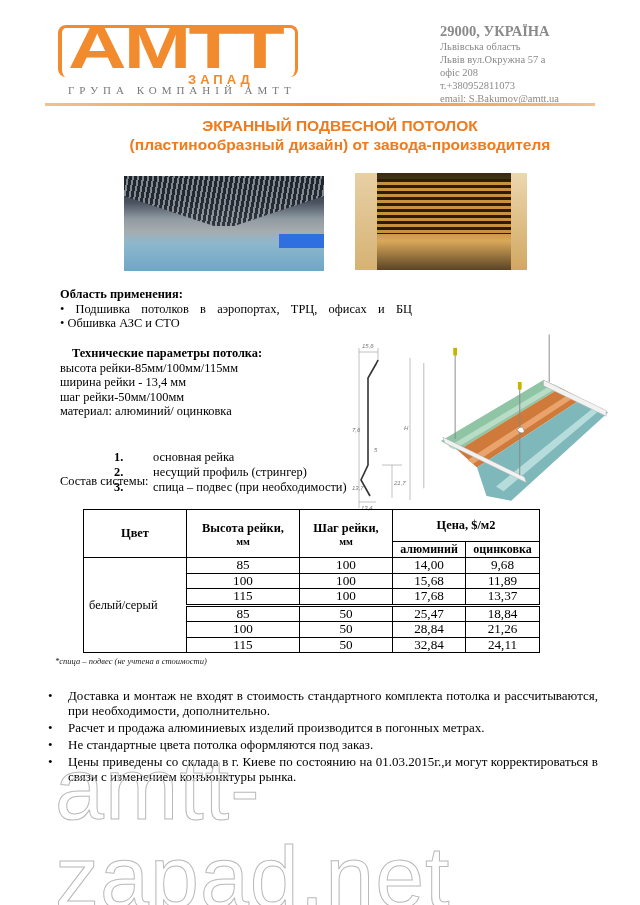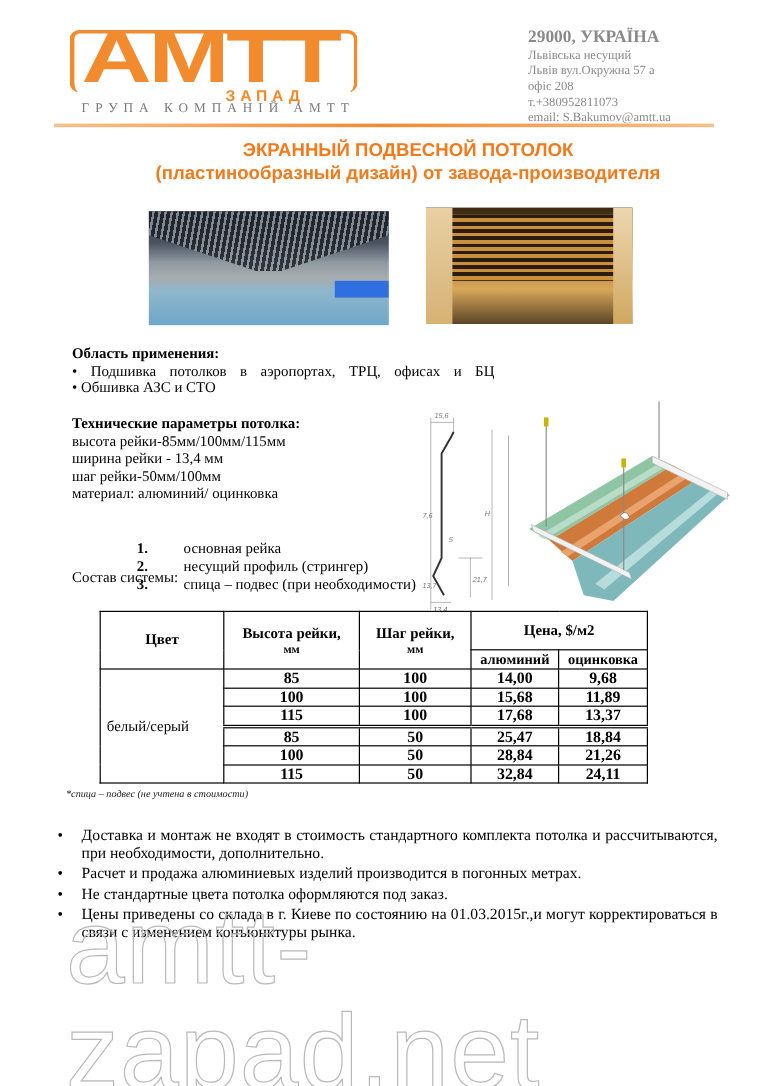--- a/index.html
+++ b/index.html
@@ -40,21 +40,21 @@
   .profile { left:352px; top:340px; width:60px; height:172px; }
   
   .iso { left:420px; top:330px; width:190px; height:180px; }
 
   
   table.price { position:absolute; left:83px; top:509px; width:457px; border-collapse:collapse; font-size:12.4px; }
   table.price td, table.price th { border:1px solid #000; text-align:center; padding:0; }
   table.price th { font-weight:bold; }
   table.price .h1 { height:31px; }
   table.price .h2 { height:14px; font-weight:bold; font-size:12px; }
-  table.price td.v { font-weight:bold; font-size:13.2px; height:14.5px; line-height:14px; }
+  table.price td.v { font-weight:normal; font-size:13.2px; height:14.5px; line-height:14px; }
   table.price td.color { text-align:left; padding-left:5px; font-size:12.4px; }
   table.price tr.split td.v { border-top:3px double #000; }
   .footnote { left:55px; top:656px; font-size:8.5px; font-style:italic; color:#222;text-align:right; }
 
   
   .notes { left:46px; top:688px; width:552px; font-size:13px; line-height:15px; }
   .notes .li { position:relative; padding-left:22px; text-align:justify; margin-bottom:2px; }
   .notes .li::before { content:"•"; position:absolute; left:2px; top:0; font-size:13px; }
 
   
@@ -63,21 +63,21 @@
 </head>
 <body>
 
 <div class="abs logo-frame"></div>
 <div class="abs logo-text">АМТТ</div>
 <div class="abs logo-zapad">ЗАПАД</div>
 <div class="abs logo-sub">ГРУПА КОМПАНІЙ АМТТ</div>
 
 <div class="abs contact">
   <div class="city">29000, УКРАЇНА</div>
-  <div>Львівська несущий</div>
+  <div>Львівська область</div>
   <div>Львів вул.Окружна 57 а</div>
   <div>офіс 208</div>
   <div>т.+380952811073</div>
   <div>email: S.Bakumov@amtt.ua</div>
 </div>
 <div class="abs header-rule"></div>
 
 <div class="abs title">
   <div>ЭКРАННЫЙ ПОДВЕСНОЙ ПОТОЛОК</div>
   <div>(пластинообразный дизайн) от завода-производителя</div>
@@ -93,21 +93,21 @@
   <div class="side2"></div>
 </div>
 
 <div class="abs sec" style="top:287px;">
   <div style="font-weight:bold;">Область применения:</div>
   <div class="justify">• Подшивка потолков в аэропортах, ТРЦ, офисах и БЦ</div>
   <div>• Обшивка АЗС и СТО</div>
 </div>
 
 <div class="abs sec" style="top:346px;">
-  <div style="font-weight:bold;">Технические параметры потолка:</div>
+  <div style="font-weight:bold;margin-left:12px;">Технические параметры потолка:</div>
   <div>высота рейки-85мм/100мм/115мм</div>
   <div>ширина рейки -  13,4 мм</div>
   <div>шаг рейки-50мм/100мм</div>
   <div>материал: алюминий/ оцинковка</div>
 </div>
 
 <div class="abs sec" style="top:447px;margin-top:27px;">Состав  системы:</div>
 <div class="abs numlist" style="top:450px;">
   <div><span class="n">1.</span><span>основная рейка</span></div>
   <div><span class="n">2.</span><span>несущий профиль (стрингер)</span></div>

